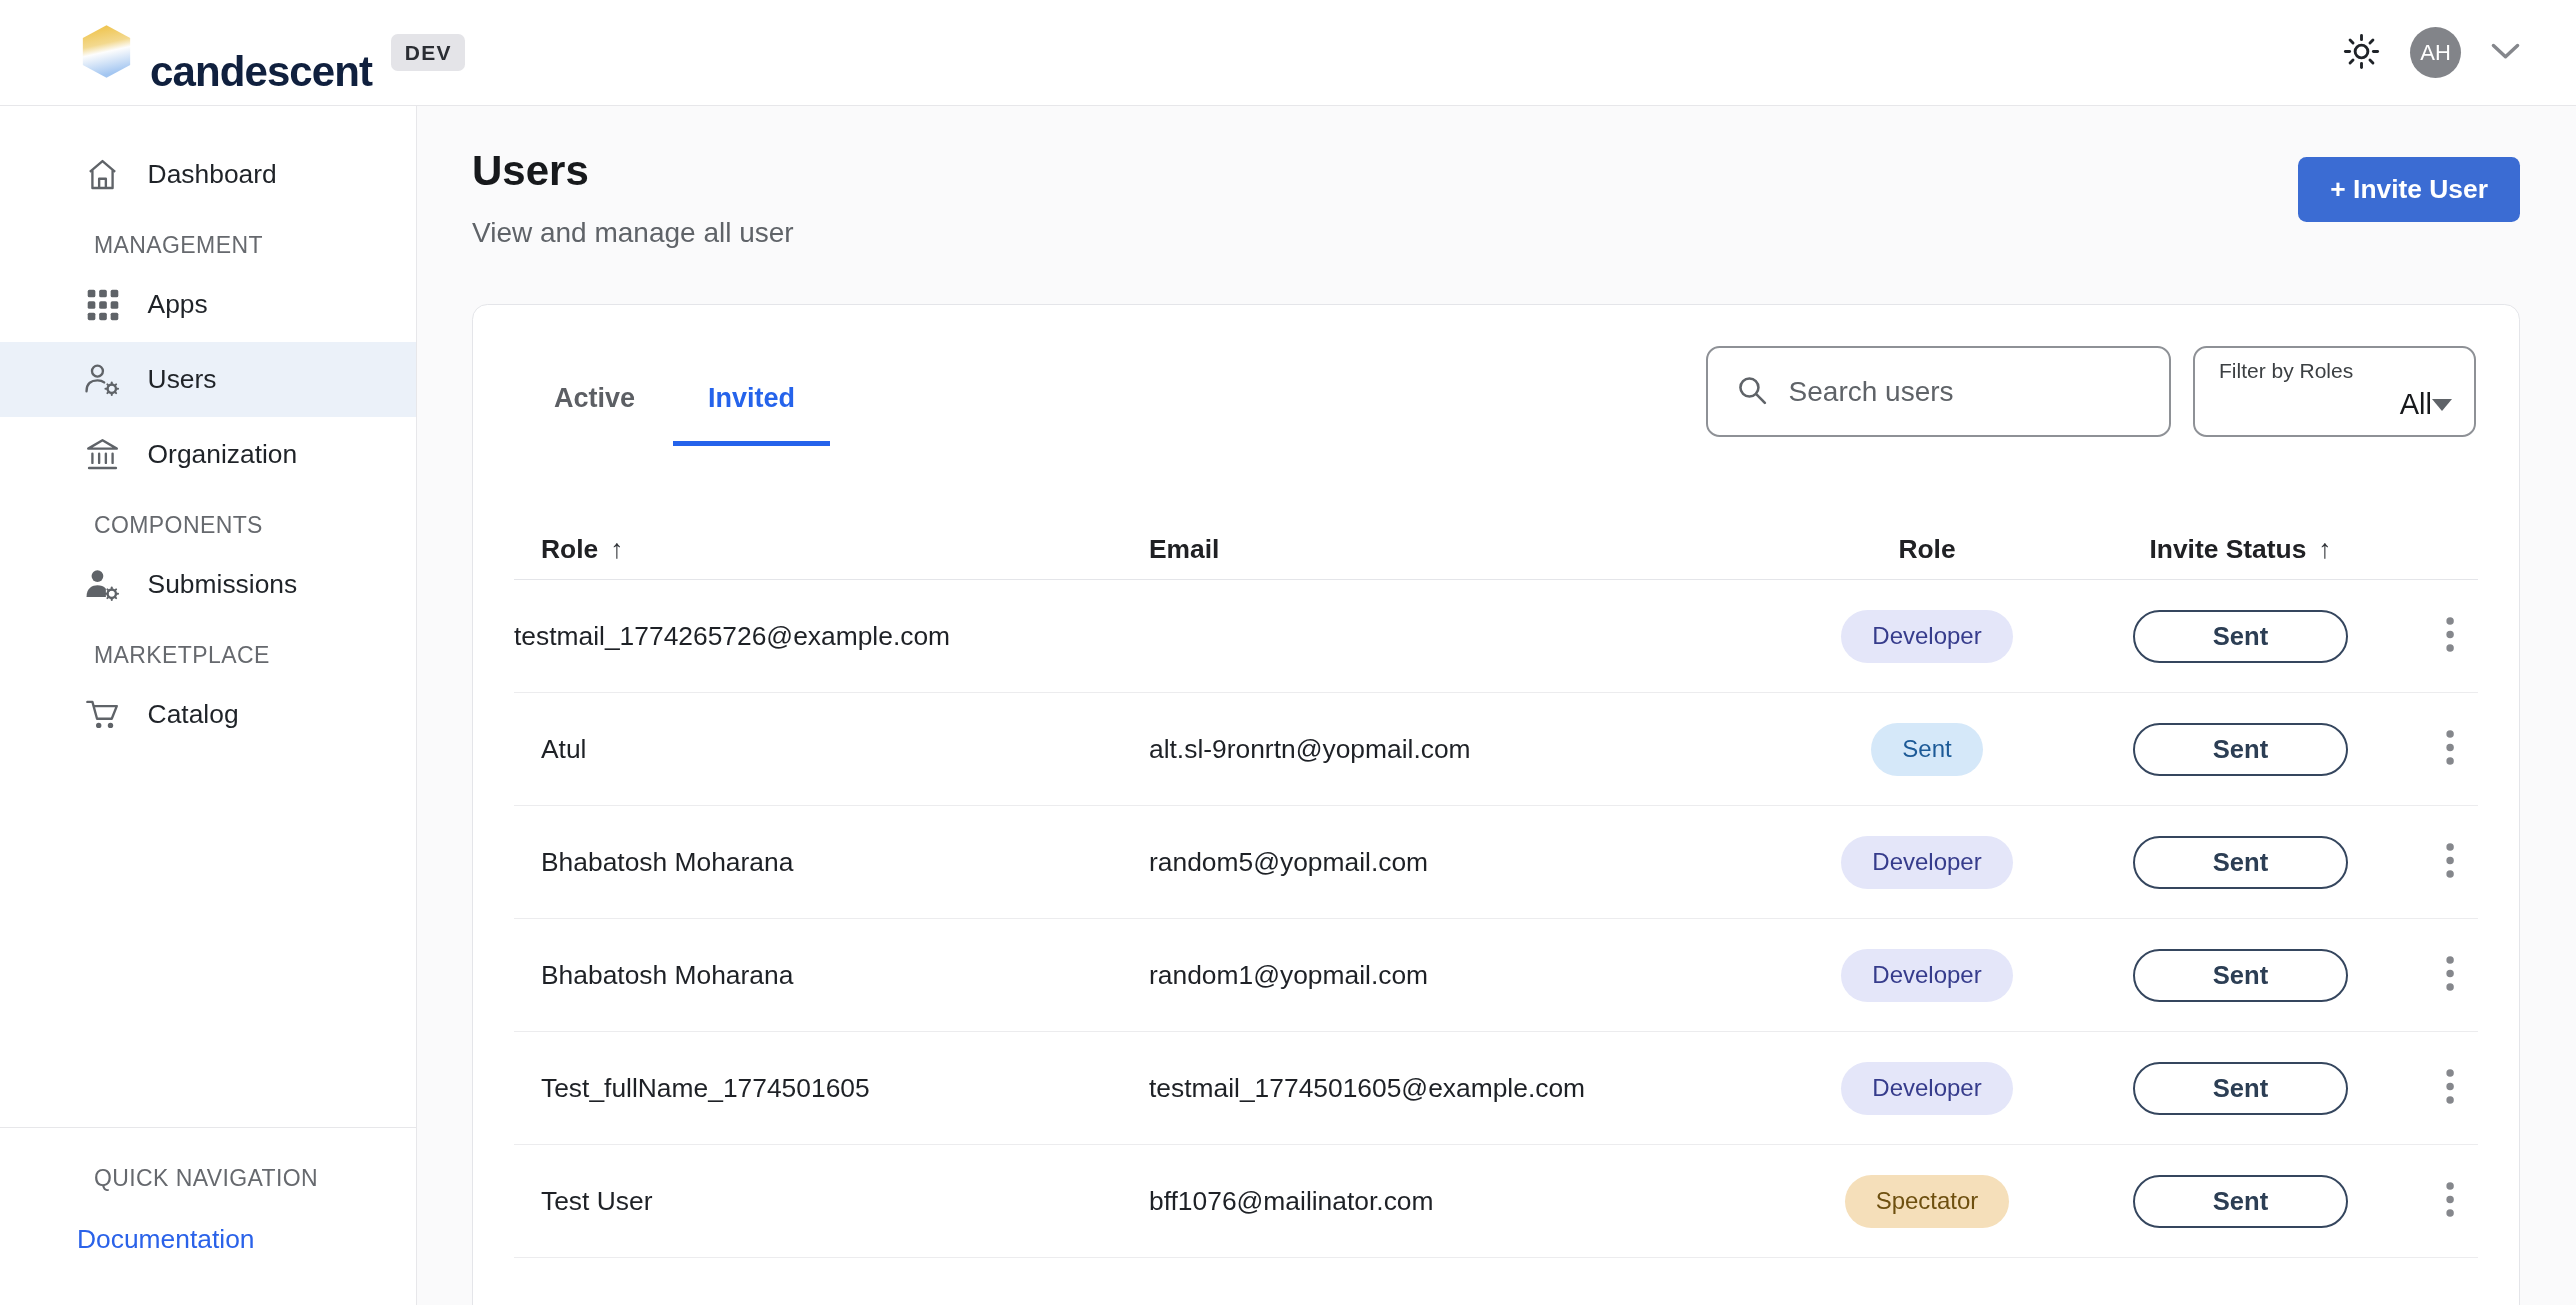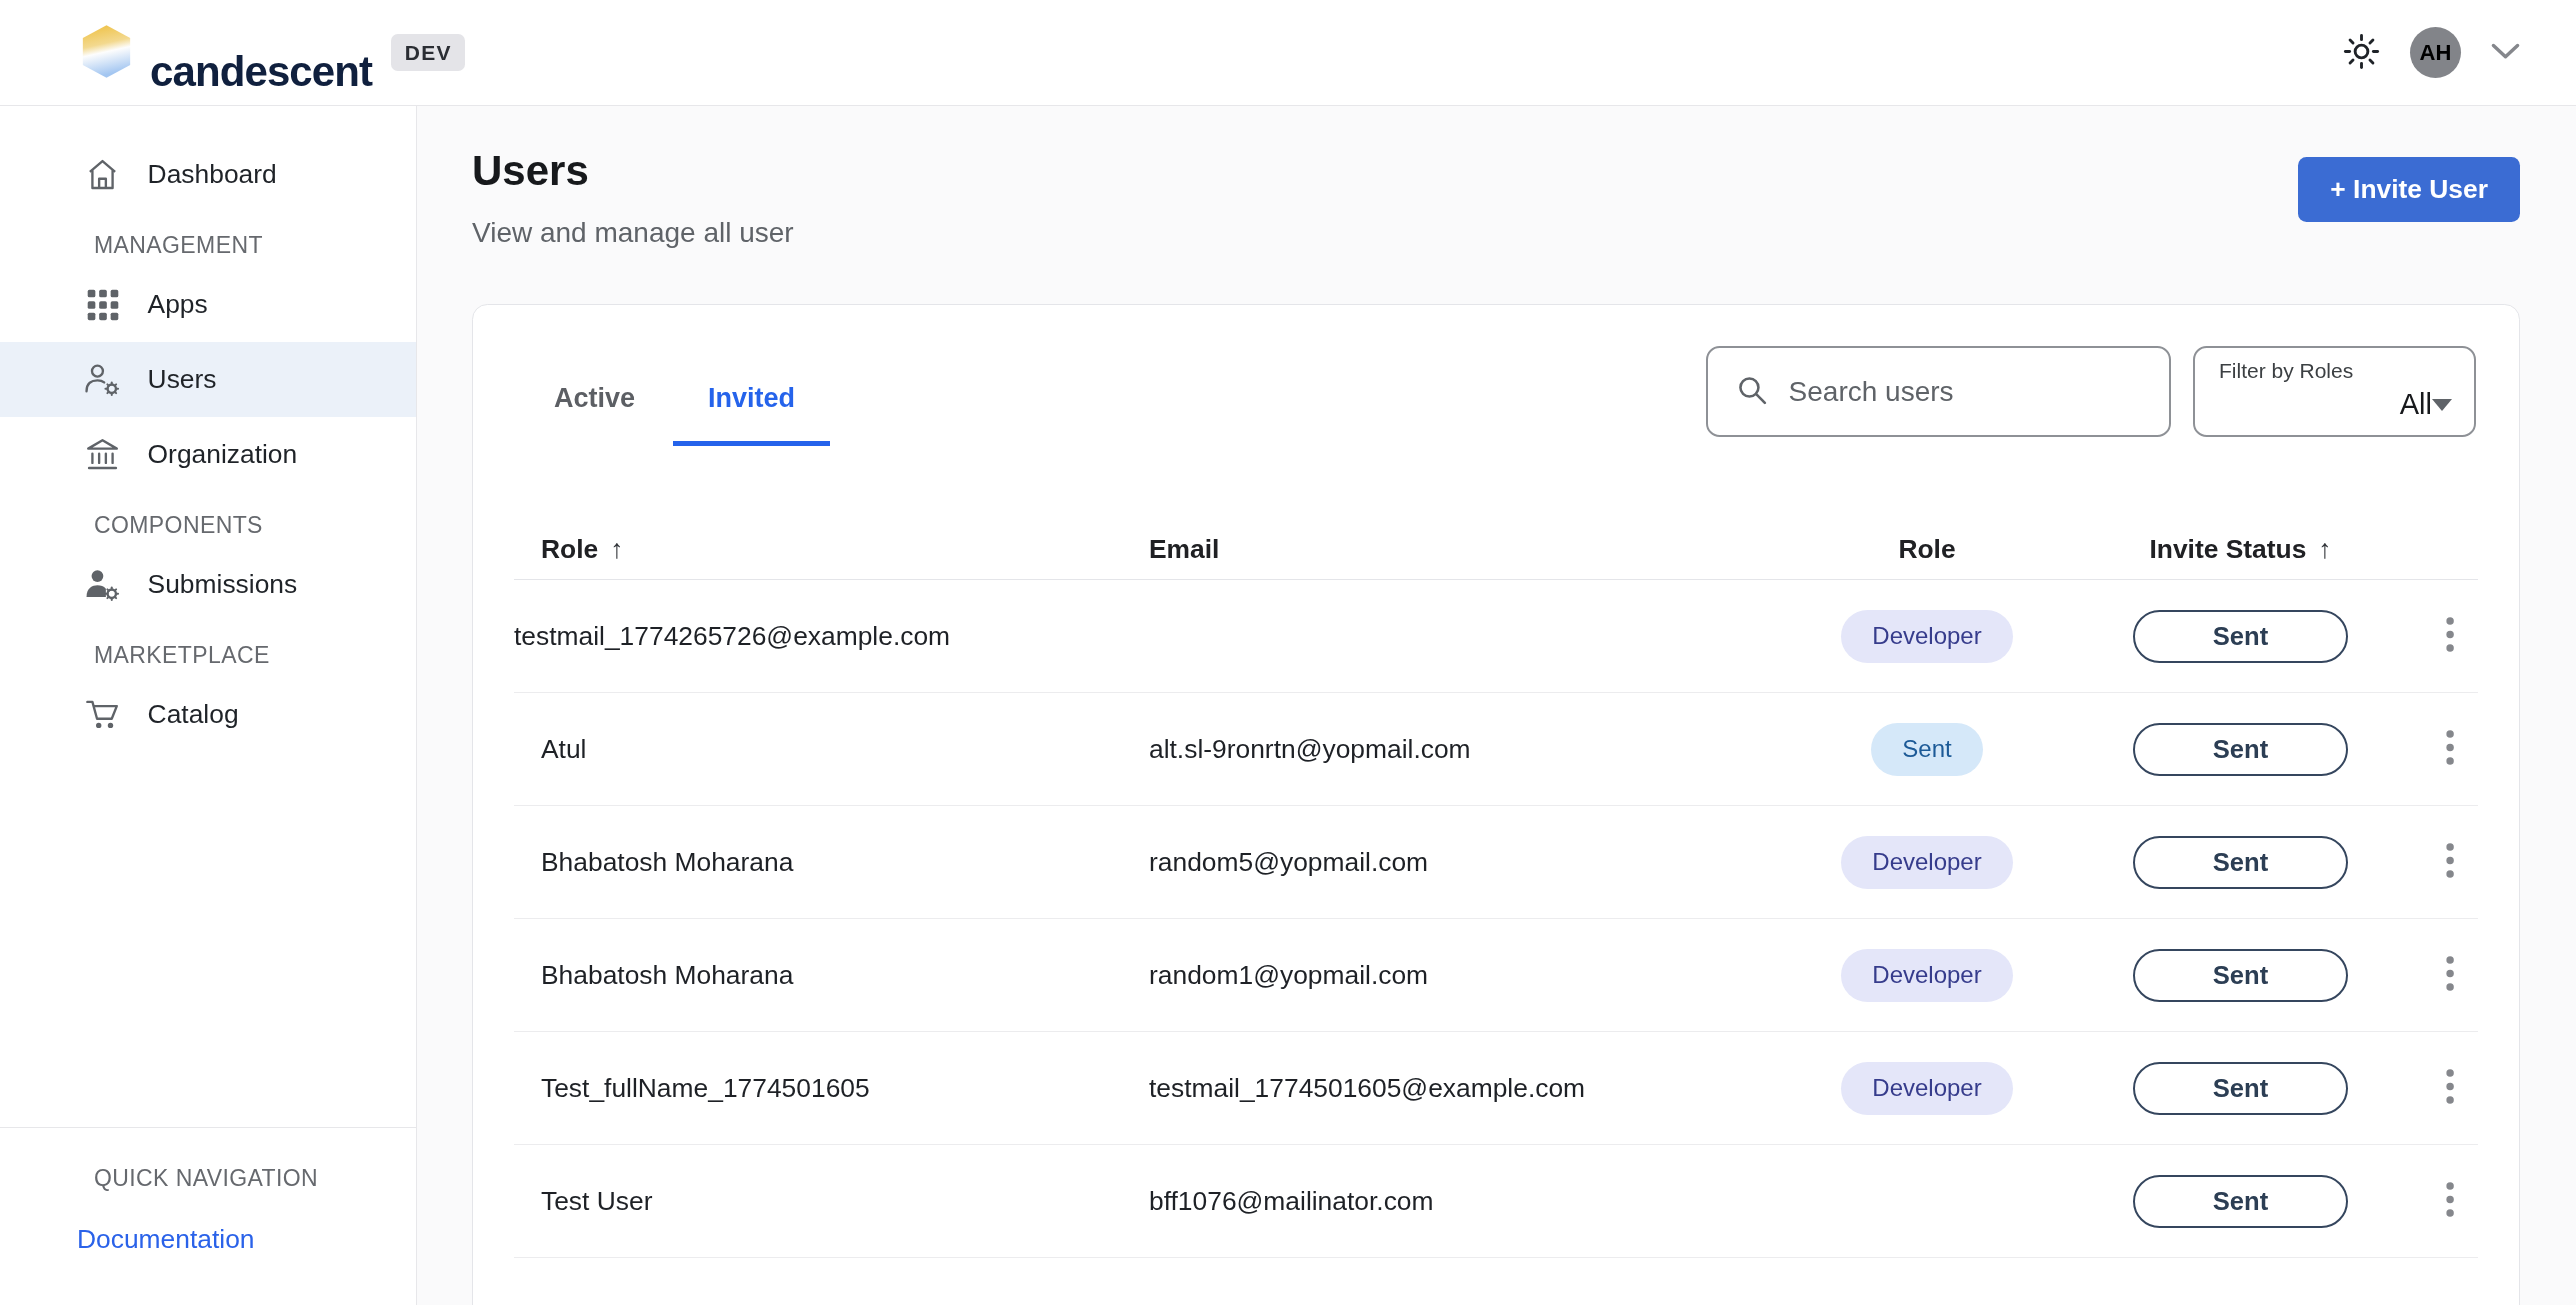--- a/index.html
+++ b/index.html
@@ -7,22 +7,22 @@
     font-family:"Liberation Sans","DejaVu Sans",sans-serif; background:#FAFAFB; color:#1F2328; }
 
   
   .app-header { height:106px; background:#fff; border-bottom:1.7px solid #E7E7EA;
     display:flex; align-items:center; justify-content:space-between; padding:0 55px 0 82px; }
   .brand { display:flex; align-items:center; gap:19px; }
   .brand-name { font-size:42px; font-weight:bold; color:#10203E; letter-spacing:-0.9px;margin-top:39px; }
   .env-badge { background:#E4E4E8; color:#2A2D33; font-size:21px; font-weight:bold;
     letter-spacing:1.3px; padding:6.8px 13.6px; border-radius:6.8px; }
   .header-right { display:flex; align-items:center; gap:29px; }
-  .avatar { width:51px; height:51px; border-radius:50%; background:#828489; color:#000000;
-    font-size:22px; font-weight:bold; display:flex; align-items:center; justify-content:center; }
+  .avatar { width:51px; height:51px; border-radius:50%; background:#828489; color:#ffffff;
+    font-size:22px; font-weight:normal; display:flex; align-items:center; justify-content:center; }
   .icon-btn { background:none; border:none; cursor:pointer; display:flex; align-items:center; }
 
   
   .shell { display:flex; height:1200px; }
   .sidebar { width:417px; background:#fff; border-right:1.7px solid #E7E7EA;
     padding-top:31px; display:flex; flex-direction:column; flex-shrink:0; }
   .main { flex:1; padding:41px 56px 0 55px; }
 
   
   .nav-item { height:75px; display:flex; align-items:center; gap:25.6px; padding-left:83px;
@@ -428,20 +428,23 @@
     </div>
   </div>
 
   <div class="tr row">
     <div class="col-name">
       <span>Test User</span>
     </div>
     <div class="col-email">
       <span>bff1076@mailinator.com</span>
     </div>
+    <div class="col-role">
+      <span class="role-badge" data-role="Spectator">Spectator</span>
+    </div>
     <div class="col-status">
       <span class="status-pill">Sent</span>
     </div>
     <div class="col-menu">
       <button class="kebab">
         <span>
           <svg width="10.2" height="39" viewBox="0 0 12 46" fill="#85878C">
             <circle cx="6" cy="7" r="4.4"></circle>
                       <circle cx="6" cy="23" r="4.4"></circle>
                       <circle cx="6" cy="39" r="4.4"></circle>

